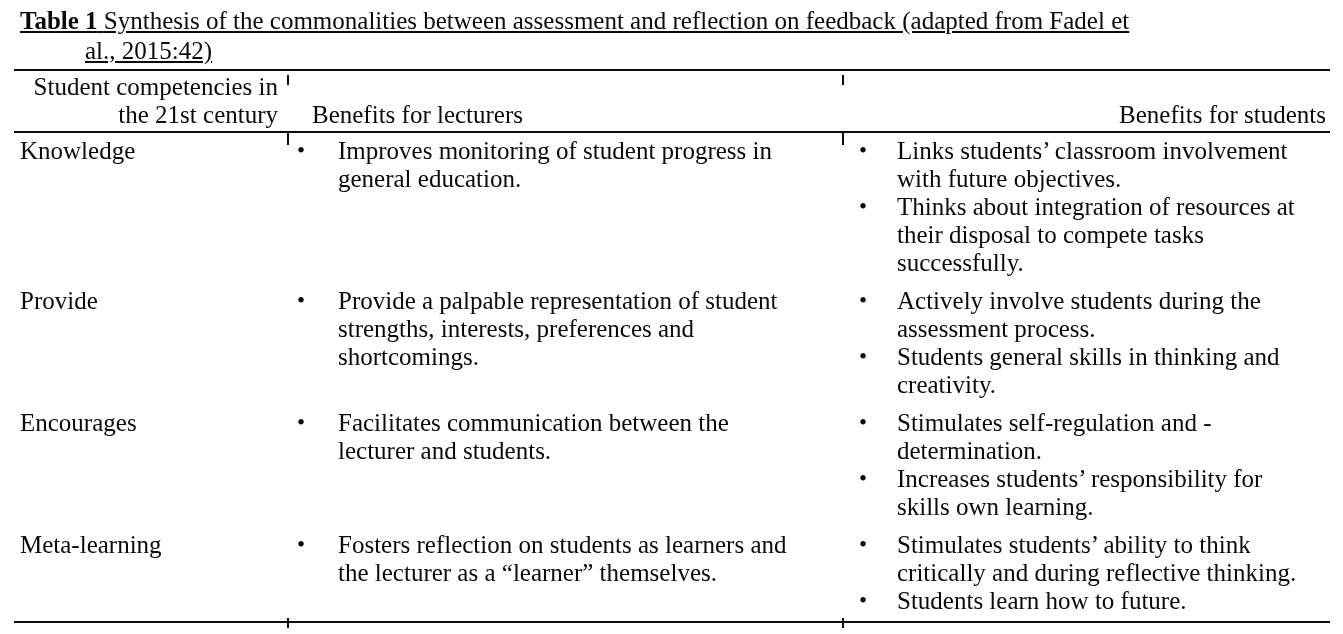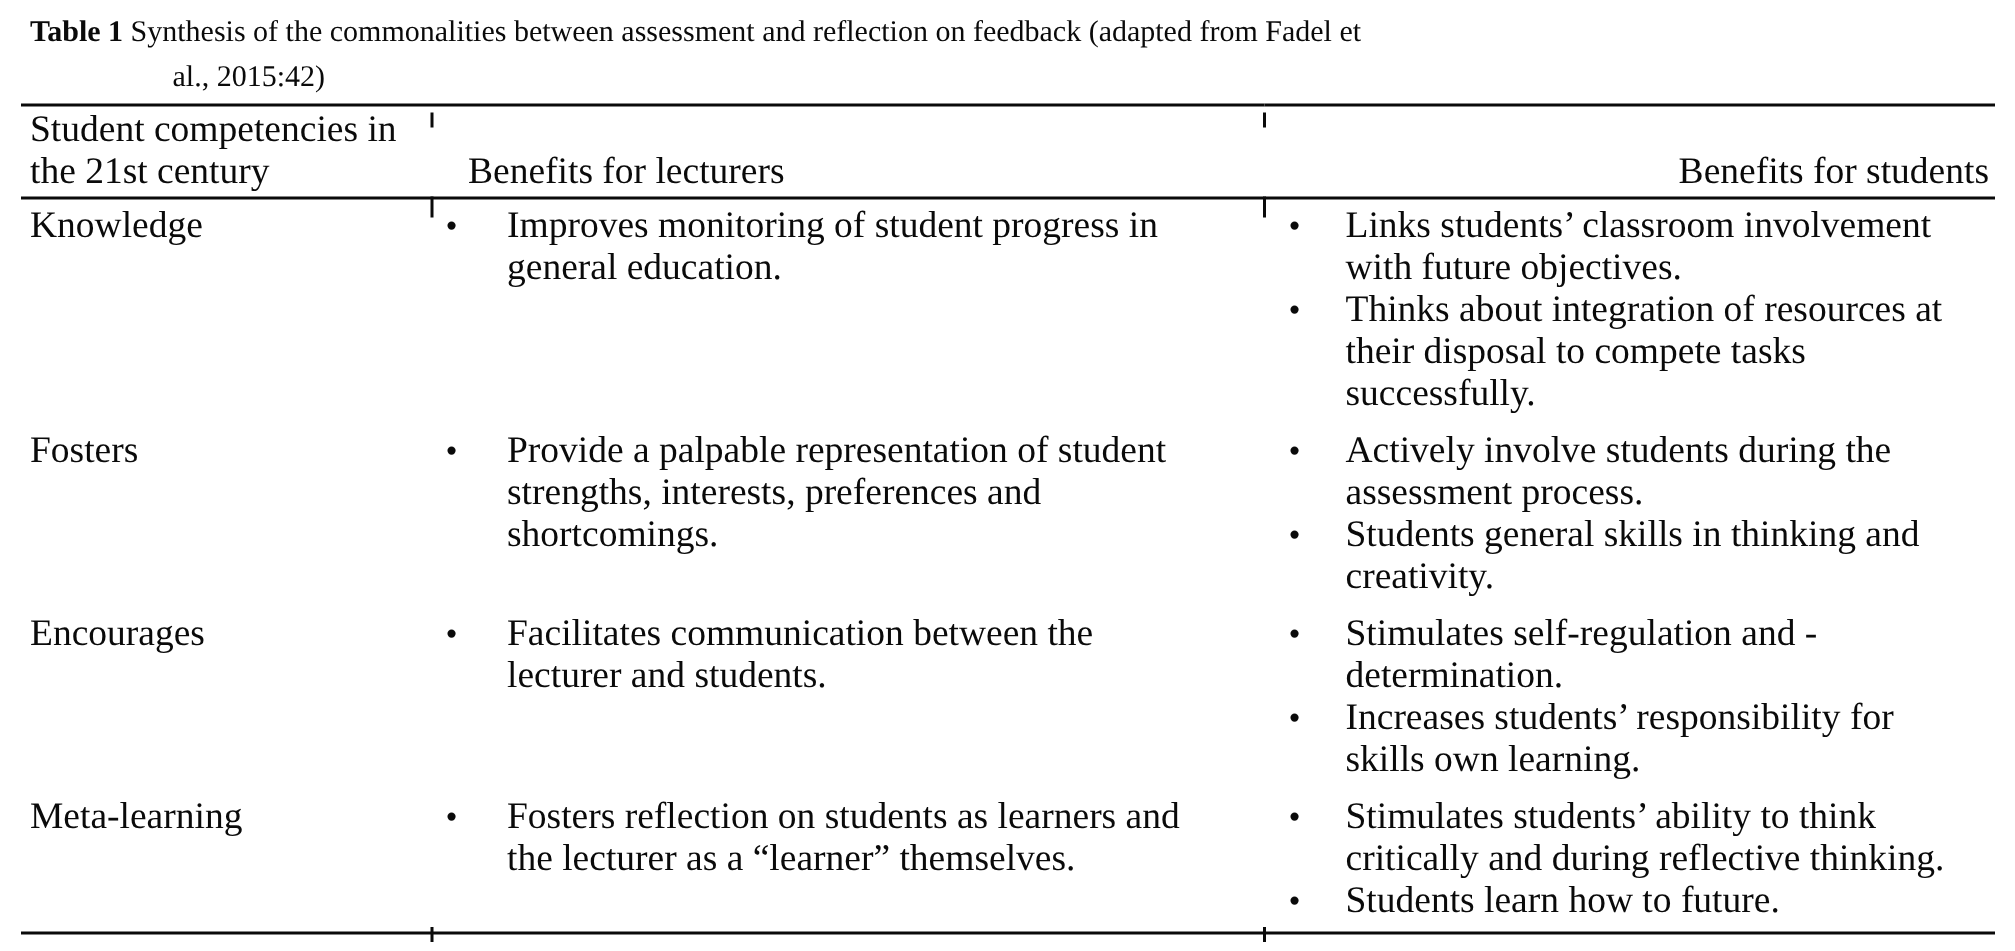--- a/index.html
+++ b/index.html
@@ -6,23 +6,23 @@
   html, body {
     width: 1343px; height: 634px;
     background: #ffffff;
     font-family: "Liberation Serif", "DejaVu Serif", serif;
     color: #0a0a0a;
     overflow: hidden;
   }
   .page { position: relative; width: 1343px; height: 634px; background: #ffffff; }
 
   
-  .caption { margin-top: 6px; font-size: 20px; line-height: 30px; }
+  .caption { margin-top: 6px; font-size: 25px; line-height: 30px; text-decoration: underline; }
   .caption-line1 { padding-left: 20px; }
-  .caption-line2 { padding-left: 115px; }
+  .caption-line2 { padding-left: 85px; }
   .caption .bold { font-weight: bold; }
 
   
   table.tbl {
     margin: 3px 0 0 14px;
     width: 1316px;
     border-collapse: collapse;
     table-layout: fixed;
     border-top: 2px solid #0a0a0a;
     border-bottom: 2px solid #0a0a0a;
@@ -34,21 +34,21 @@
 
   thead tr { border-bottom: 2px solid #0a0a0a; }
   th {
     font-weight: normal;
     text-align: left;
     vertical-align: bottom;
     line-height: 28px;
     height: 60px;
     padding: 2px 4px 2px 0;
   }
-  th.h1 { padding-left: 6px; padding-right: 10px; }
+  th.h1 { padding-left: 6px; padding-right: 10px; text-align: right; }
   th.h2 { padding-left: 24px; }
   th.h3 { padding-left: 15px; text-align: right; }
 
   td {
     vertical-align: top;
     line-height: 28px;
     padding-top: 4px;
     padding-bottom: 6px;
   }
   td.comp { padding-left: 6px; }
@@ -110,21 +110,21 @@
             <span class="bullet">•</span>
             <span>Links students’ classroom involvement with future objectives.</span>
           </div>
           <div class="bullet-item">
             <span class="bullet">•</span>
             <span>Thinks about integration of resources at their disposal to compete tasks successfully.</span>
           </div>
         </td>
       </tr>
       <tr>
-        <td class="comp">Fosters</td>
+        <td class="comp">Provide</td>
         <td class="lect">
           <div class="bullet-item">
             <span class="bullet">•</span>
             <span>Provide a palpable representation of student strengths, interests, preferences and shortcomings.</span>
           </div>
         </td>
         <td class="stud">
           <div class="bullet-item">
             <span class="bullet">•</span>
             <span>Actively involve students during the assessment process.</span>

